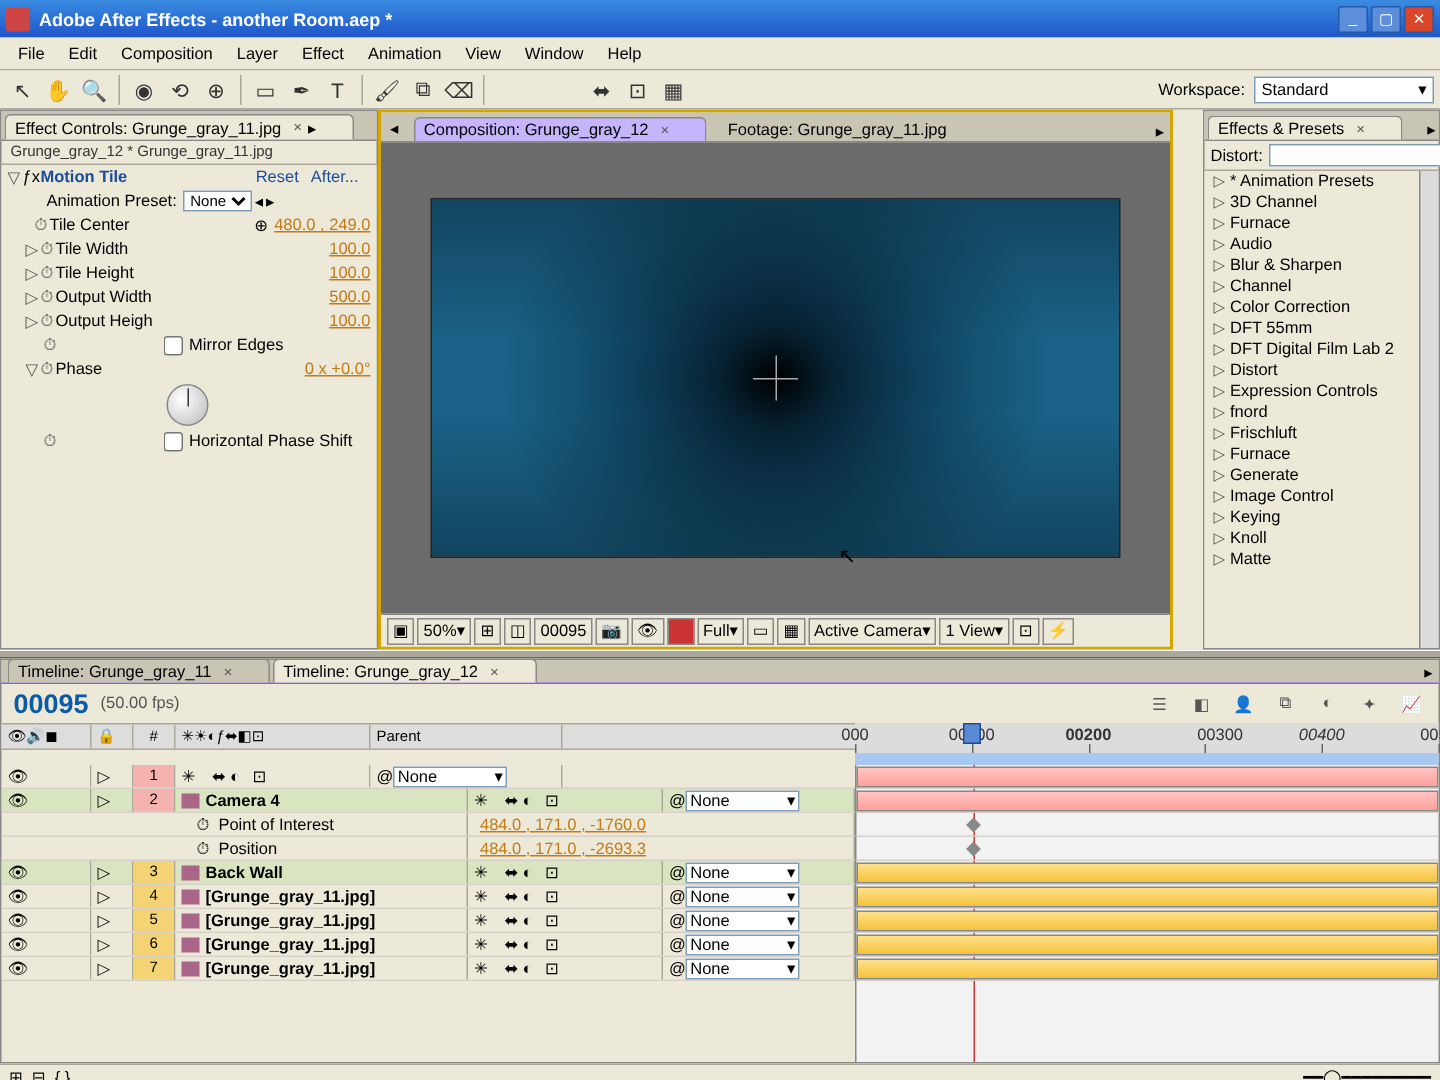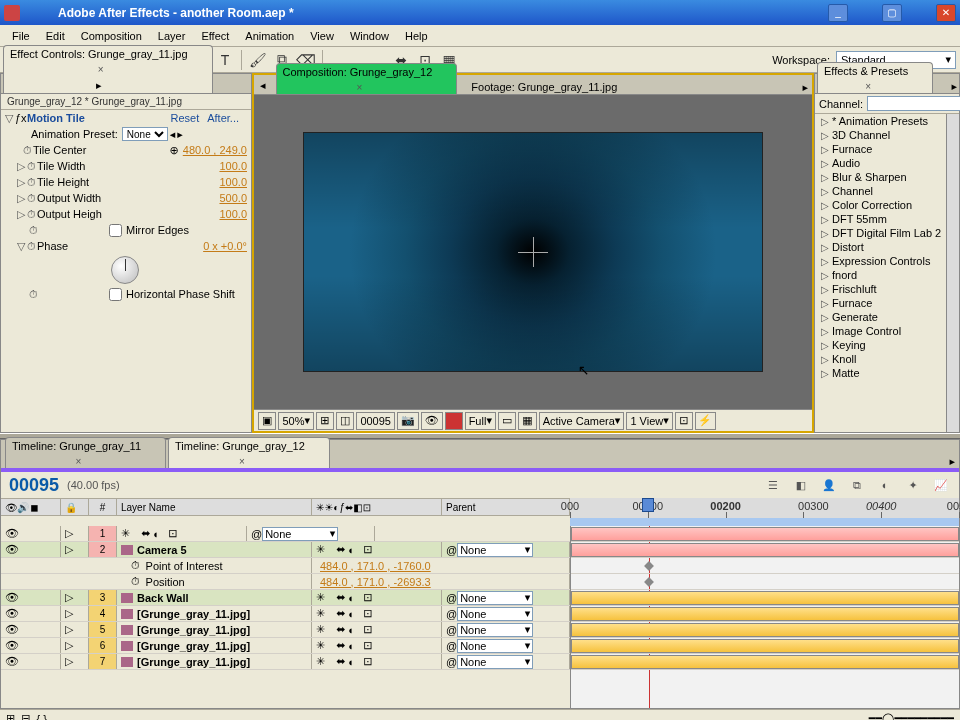--- a/index.html
+++ b/index.html
@@ -1,72 +1,72 @@
 <!DOCTYPE html>
 <html><head>
 <meta charset="utf-8">
 <style>
   * { margin:0; padding:0; box-sizing:border-box; font-family: Tahoma, Arial, sans-serif; font-size:11px; }
   body { background:#ece9d8; width:960px; height:720px; overflow:hidden; user-select:none; }
-  .titlebar { height:25px; background:linear-gradient(to bottom,#3a8be0,#1e56c9); display:flex; align-items:center; padding:0 4px; color:#fff;gap:32px; }
+  .titlebar { height:25px; background:linear-gradient(to bottom,#3a8be0,#1e56c9); display:flex; align-items:center; padding:0 4px; color:#fff; }
   .titlebar .icon { width:16px; height:16px; background:#c44; margin-right:6px; border-radius:2px;}
   .titlebar .title { flex:1; font-weight:bold; font-size:12px; }
   .titlebar .winbtn { width:20px; height:18px; background:#5d8edc; margin-left:2px; border:1px solid #255aa9; display:flex; align-items:center; justify-content:center; font-size:10px; color:#fff; border-radius:2px;}
   .titlebar .close { background:#d9472b; }
   .menubar { height:22px; background:#ece9d8; display:flex; align-items:center; padding:0 4px; border-bottom:1px solid #aca899;}
   .menubar span { padding:2px 8px; }
   .toolbar { height:26px; background:#ece9d8; display:flex; align-items:center; padding:0 4px; border-bottom:1px solid #aca899; gap:2px;}
   .toolbar .tbtn { width:22px; height:22px; border:1px solid transparent; display:flex; align-items:center; justify-content:center; font-size:14px; color:#333; }
   .toolbar .sep { width:1px; height:20px; background:#aca899; margin:0 3px;}
   .toolbar .spacer { flex:1; }
   .toolbar .ws-label { padding-right:4px; }
   .toolbar .ws-select { width:120px; height:18px; background:#fff; border:1px solid #7f9db9; display:flex; align-items:center; padding:0 4px; justify-content:space-between;}
   .main { display:flex; height:360px; }
   .panel { background:#ece9d8; border:1px solid #888; display:flex; flex-direction:column; }
   .panel-tabs { height:20px; background:#c8c5b5; display:flex; align-items:flex-end; padding:0 2px; gap:2px; border-bottom:1px solid #888;}
-  .panel-tab { background:#ece9d8; padding:2px 24px 1px 6px; border:1px solid #888; border-bottom:none; border-top-left-radius:4px; border-top-right-radius:4px; display:flex; align-items:center; gap:4px; font-size:10px;flex-direction:column;}
+  .panel-tab { background:#ece9d8; padding:2px 24px 1px 6px; border:1px solid #888; border-bottom:none; border-top-left-radius:4px; border-top-right-radius:4px; display:flex; align-items:center; gap:4px; font-size:10px;}
   .panel-tab .x { font-size:10px; padding-left:4px; color:#555;}
   .ec-panel { width:252px; }
   .ec-sub { padding:2px 6px; font-size:10px; color:#333; border-bottom:1px solid #aca899;}
   .ec-body { flex:1; overflow:auto; background:#ece9d8; }
   .ec-row { display:flex; align-items:center; height:16px; padding:0 4px; }
   .ec-row .tri { width:10px; color:#555; }
   .ec-row .sw { width:12px; }
   .ec-row .label { flex:0 0 auto; padding-right:4px;}
   .ec-row .val { color:#c47b17; text-decoration:underline; }
   .ec-row .action { color:#1a4c9c; padding-right:8px;}
   .ec-row select { font-size:10px; height:14px; background:#fff; border:1px solid #7f9db9;}
   .ec-row input[type=checkbox]{ margin-right:4px;}
   .fx-name { font-weight:bold; color:#1a4c9c; }
   .dial { width:28px; height:28px; border:1px solid #888; border-radius:50%; background:radial-gradient(circle at 35% 35%,#fff,#bbb); margin:2px 0 2px 110px; position:relative;}
   .dial::after { content:""; position:absolute; width:1px; height:12px; background:#333; left:50%; top:2px;}
   .center { flex:1; display:flex; flex-direction:column; border:2px solid #d6a600;}
   .center-tabs { background:#c8c5b5; height:20px; display:flex; align-items:flex-end; padding:0 4px; gap:8px; border-bottom:1px solid #888;}
-  .center-tabs .panel-tab.active { background:#22c55e;justify-content:center; }
+  .center-tabs .panel-tab.active { background:#c4b5fd;justify-content:center; }
   .center-tabs .panel-tab.inactive { background:#c8c5b5; border:none; }
   .viewer { flex:1; background:#6b6b6b; display:flex; align-items:center; justify-content:center; position:relative;}
   .viewer-inner { width:460px; height:240px; background:radial-gradient(ellipse 40% 70% at 50% 50%, #000 0%, #062131 20%, #0d3a55 45%, #13506f 70%, #1a6288 100%); border:1px solid #222; position:relative; overflow:hidden;}
   .viewer-inner::before, .viewer-inner::after { content:""; position:absolute; inset:0; }
   .viewer-inner::before { background:linear-gradient(#000,transparent 40%,transparent 60%,#000); opacity:0.3;}
   .cross { position:absolute; left:50%; top:50%; width:30px; height:30px; transform:translate(-50%,-50%);}
   .cross::before,.cross::after{content:"";position:absolute;background:#aaa;}
   .cross::before{ width:30px; height:1px; top:50%; left:0;}
   .cross::after{ width:1px; height:30px; left:50%; top:0;}
   .cursor { position:absolute; left:58%; top:85%; font-size:14px; color:#000;}
   .viewer-ctrl { height:22px; background:#ece9d8; display:flex; align-items:center; gap:2px; padding:0 4px; border-top:1px solid #888; font-size:10px;}
   .viewer-ctrl .vbtn { height:18px; min-width:18px; border:1px solid #888; background:#ece9d8; display:flex; align-items:center; justify-content:center; padding:0 3px;}
-  .ep-panel { width:146px; }
+  .ep-panel { width:158px;margin-left:20px; }
   .ep-search { display:flex; align-items:center; padding:2px 4px; gap:4px; border-bottom:1px solid #aca899;}
   .ep-search input { flex:1; height:15px; border:1px solid #7f9db9; font-size:10px; padding:0 2px;}
   .ep-body { flex:1; overflow:auto; background:#ece9d8;}
   .ep-item { padding:1px 4px 1px 6px; display:flex; align-items:center; gap:3px;}
   .ep-item .tri { color:#555; font-size:10px; width:8px;}
   .divider { height:6px; background:#aca899; border-top:1px solid #fff; border-bottom:1px solid #666;}
   .timeline { height:270px; display:flex; flex-direction:column; background:#ece9d8; border:1px solid #888;}
-  .tl-tabs { height:32px; background:#c8c5b5; display:flex; align-items:flex-end; padding:0 4px; gap:2px; border-bottom:4px solid #8b5cf6;}
+  .tl-tabs { height:16px; background:#c8c5b5; display:flex; align-items:flex-end; padding:0 4px; gap:2px; border-bottom:1px solid #8b5cf6;}
   .tl-head { height:26px; display:flex; align-items:center; padding:0 8px; gap:8px;}
   .tl-time { color:#0a5aa8; font-size:18px; font-weight:bold; }
   .tl-fps { color:#555; }
   .tl-head .spacer { flex:1;}
   .tl-head .hbtn { width:20px; height:20px; border:1px solid transparent; display:flex; align-items:center; justify-content:center; color:#555;}
   .tl-cols { height:18px; display:flex; border-top:1px solid #aca899; border-bottom:1px solid #aca899; background:#ddd;}
   .col { border-right:1px solid #aca899; display:flex; align-items:center; padding:0 4px; font-size:10px;}
   .c-eye{width:60px;} .c-lock{width:28px;} .c-num{width:28px; justify-content:center;} .c-name{width:195px;} .c-sw{width:130px;} .c-parent{width:128px;}
   .tl-body { flex:1; display:flex; overflow:hidden;}
   .tl-left { width:569px; overflow:auto;}
@@ -270,21 +270,21 @@
   <div class="panel ep-panel">
     <div class="panel-tabs">
       <div class="panel-tab">
         <span>Effects &amp; Presets</span>
         <span class="x">×</span>
       </div>
       <span style="flex:1"></span>
       <span>▸</span>
     </div>
     <div class="ep-search">
-      <span>Channel:</span>
+      <span>Distort:</span>
       <input type="text" style="">
     </div>
     <div style="display:flex; flex:1;">
     <div class="ep-body" id="ep-list">
           <div class="ep-item">
             <span class="tri">▷</span>
             <span>* Animation Presets</span>
           </div>
           <div class="ep-item">
             <span class="tri">▷</span>
@@ -374,37 +374,36 @@
     </div>
     <div class="panel-tab">
       <span>Timeline: Grunge_gray_12</span>
       <span class="x">×</span>
     </div>
     <span style="flex:1"></span>
     <span>▸</span>
   </div>
   <div class="tl-head">
     <span class="tl-time">00095</span>
-    <span class="tl-fps">(40.00 fps)</span>
+    <span class="tl-fps">(50.00 fps)</span>
     <div class="spacer"></div>
     <div class="hbtn">☰</div>
     <div class="hbtn">◧</div>
     <div class="hbtn">👤</div>
     <div class="hbtn">⧉</div>
     <div class="hbtn">◐</div>
     <div class="hbtn">✦</div>
     <div class="hbtn">📈</div>
   </div>
   <div style="display:flex;">
     <div style="width:569px;">
       <div class="tl-cols">
         <div class="col c-eye">👁🔊◼</div>
         <div class="col c-lock">🔒</div>
         <div class="col c-num">#</div>
-        <div class="col c-name">Layer Name</div>
         <div class="col c-sw">✳☀◐ƒ⬌◧⊡</div>
         <div class="col c-parent">Parent</div>
       </div>
     </div>
     <div style="flex:1;">
       <div class="ruler" id="ruler">
           <div class="tlabel" style="left: 0%;">000</div>
           <div class="tick" style="left: 0%;"></div>
           <div class="tlabel" style="left: 20%;">00100</div>
           <div class="tick" style="left: 20%;"></div>
@@ -443,21 +442,21 @@
         <div class="layer-row sel">
           <div class="col c-eye">
             <span>👁</span>
           </div>
           <div class="col c-lock">
             <span class="arrow">▷</span>
           </div>
           <div class="col c-num" style="background:#f5b3b0;">2</div>
           <div class="col c-name">
             <span class="licon"></span>
-            <b>Camera 5</b>
+            <b>Camera 4</b>
           </div>
           <div class="col c-sw"><span>✳</span>&nbsp;&nbsp;&nbsp;&nbsp;<span>⬌</span>&nbsp;<span>◐</span>&nbsp;&nbsp;&nbsp;<span>⊡</span></div>
           <div class="col c-parent">
             <span>@</span> 
             <div class="parent-sel">
               <span>None</span>
               <span>▾</span>
             </div>
           </div>
         </div>

